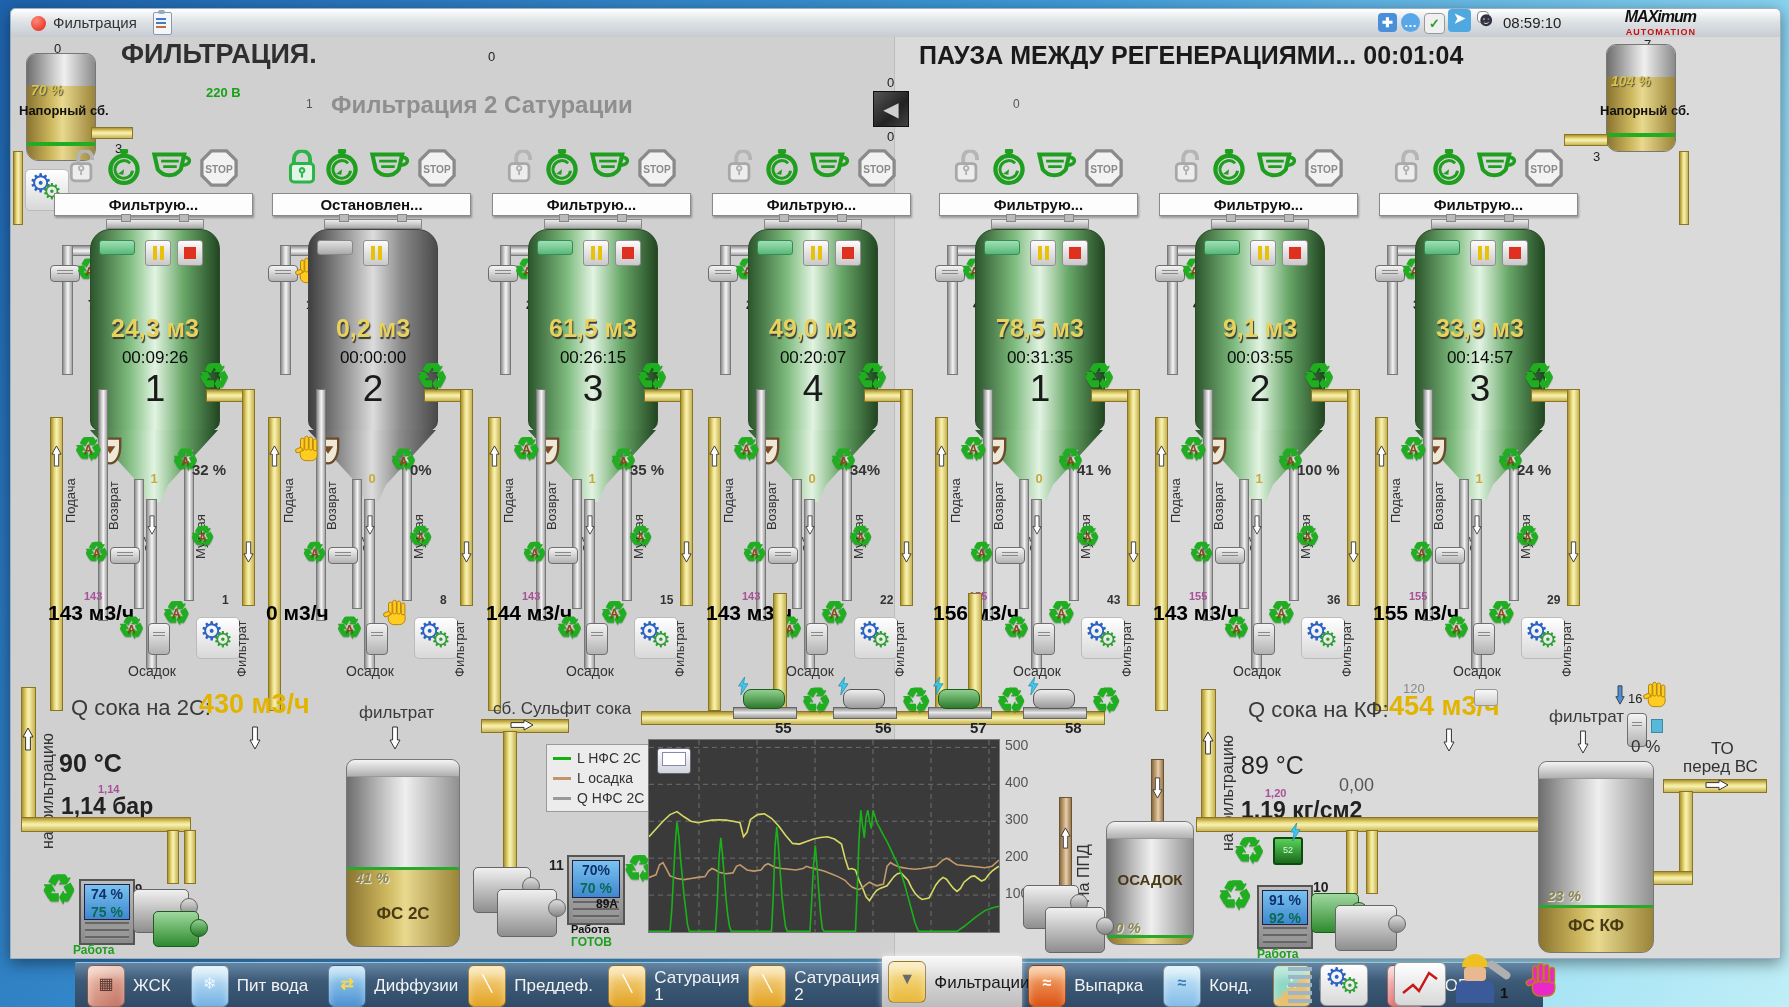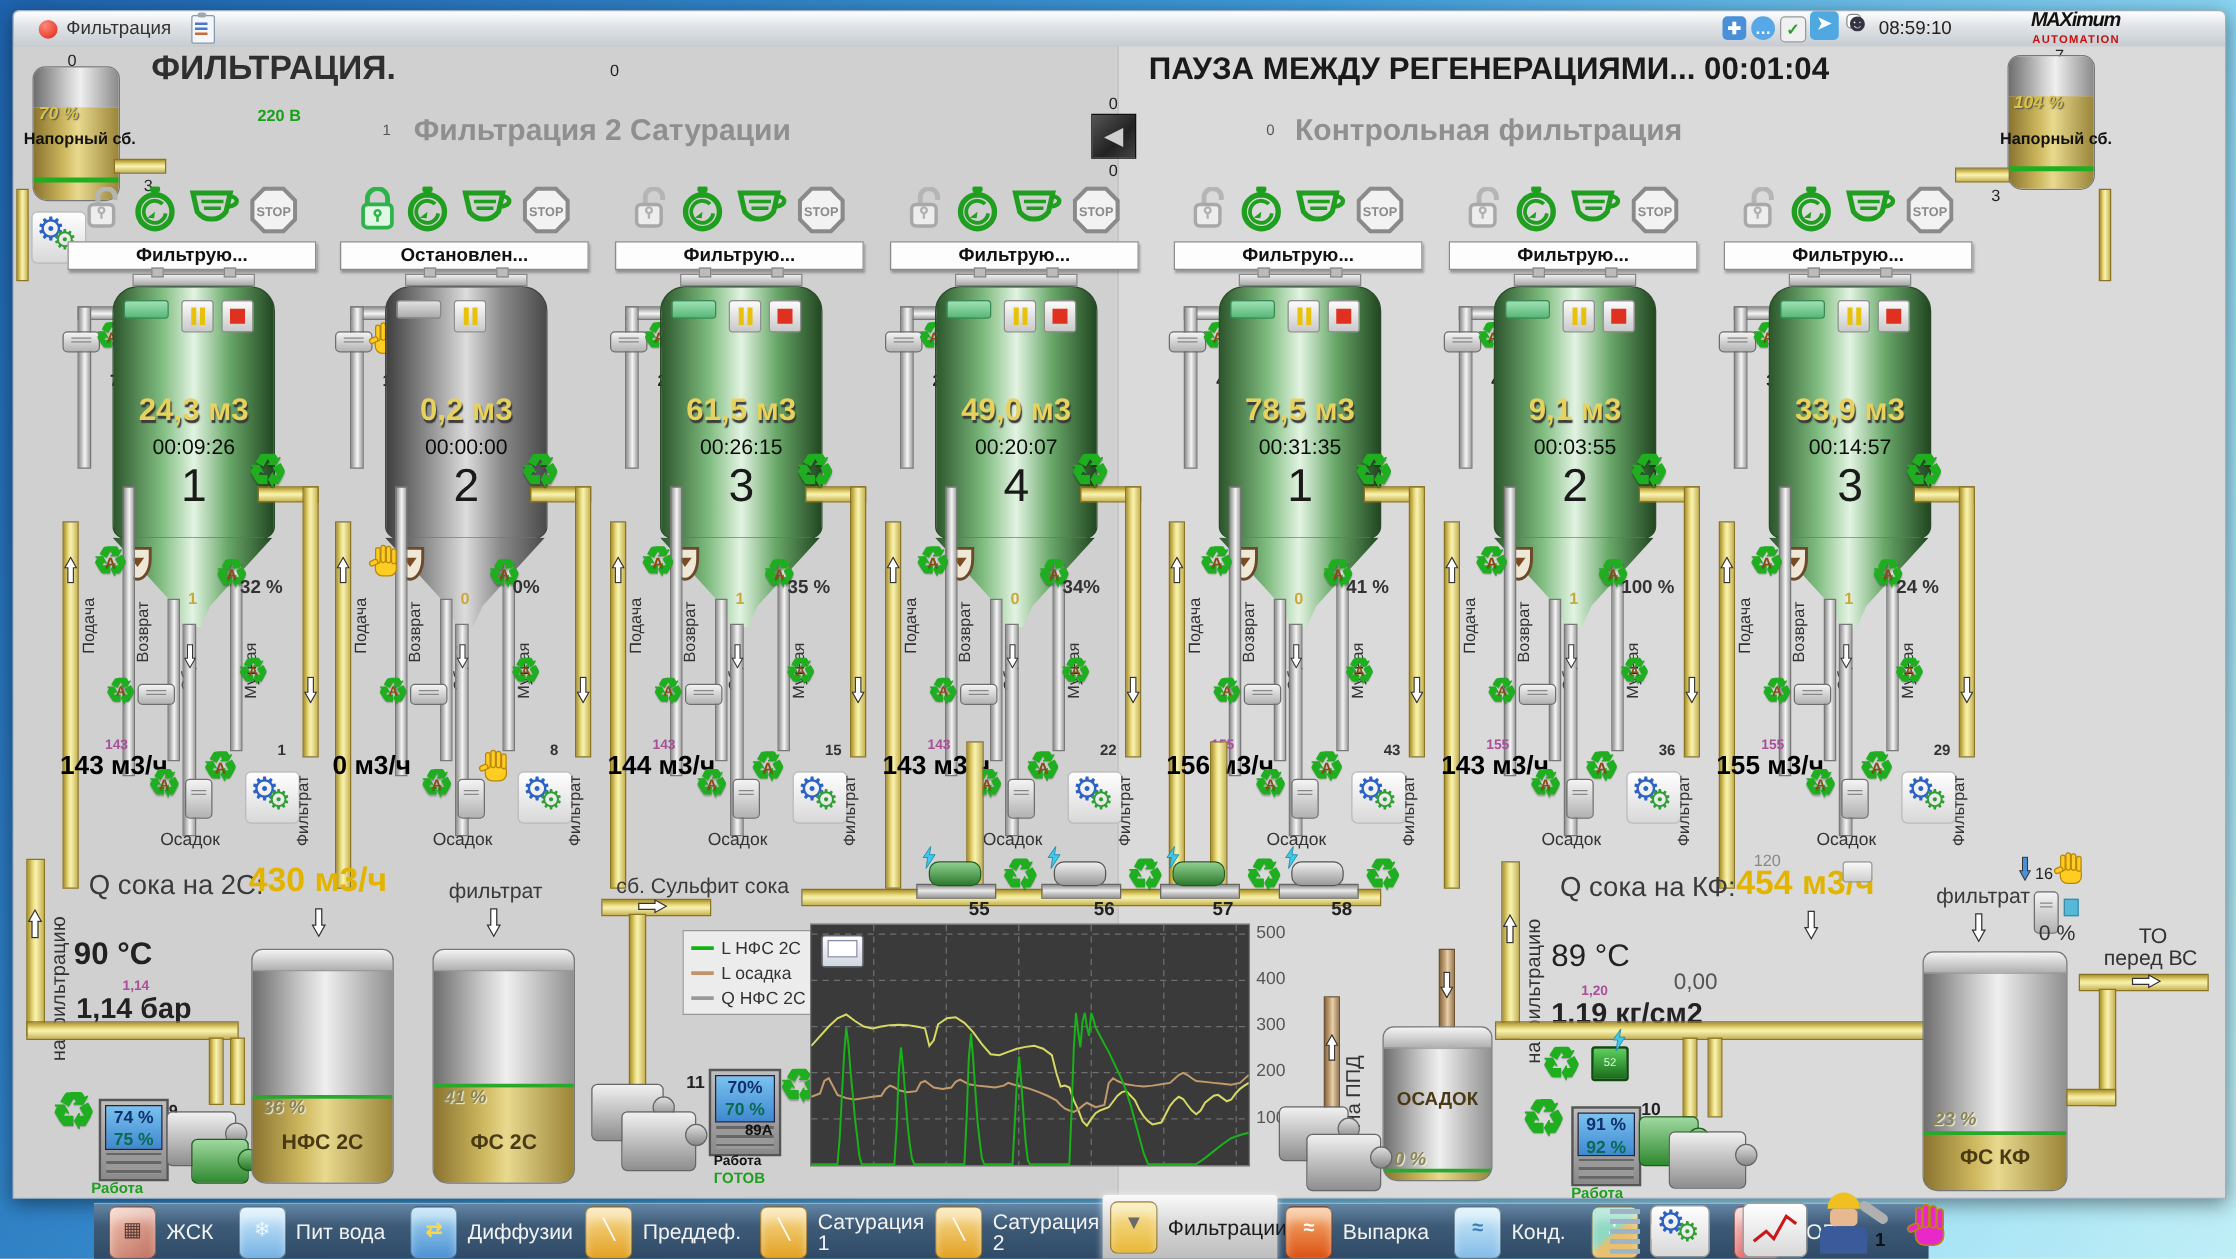--- a/index.html
+++ b/index.html
@@ -231,21 +231,20 @@
   <div class="content">
     <div class="secdiv"></div>
 
     <div class="t" style="left:110px;top:2px;font-size:27px;font-weight:bold;color:#2f2f2f">ФИЛЬТРАЦИЯ.</div>
     <div class="t" style="left:477px;top:12px;font-size:13px">0</div>
     <div class="t" style="left:195px;top:48px;font-size:13px;font-weight:bold;color:#18a018">220 В</div>
     <div class="t" style="left:295px;top:60px;font-size:12px;color:#555">1</div>
     <div class="t" style="left:320px;top:54px;font-size:24px;font-weight:bold;color:#8f8f8f">Фильтрация 2 Сатурации</div>
     <div class="t" style="left:908px;top:4px;font-size:25px;font-weight:bold;color:#1a1a1a">ПАУЗА МЕЖДУ РЕГЕНЕРАЦИЯМИ... 00:01:04</div>
     <div class="t" style="left:1002px;top:60px;font-size:12px;color:#555">0</div>
-    <div class="t" style="left:1025px;top:54px;font-size:24px;font-weight:bold;color:#8f8f8f">Контрольная фильтрация</div>
 
     <div class="t" style="left:876px;top:38px;font-size:13px">0</div>
     <div class="abs" style="left:862px;top:54px;width:34px;height:34px;background:linear-gradient(135deg,#555,#222 60%,#444);border:1px solid #111;color:#cfcfcf;text-align:center;line-height:34px;font-size:20px;cursor:pointer">◀</div>
     <div class="t" style="left:876px;top:92px;font-size:13px">0</div>
 
     <div class="t" style="left:43px;top:4px;font-size:13px">0</div>
     <div class="suptank" style="left:15px;top:16px">
       <div class="cap"></div>
         <div class="gld"></div>
         <div class="gline"></div>
@@ -942,25 +941,20 @@
     <span class="rA" style="position:absolute;left:30px;top:832px;font-size:40px">♻</span>
     <div class="pdisp" style="left:68px;top:842px;width:52px;height:62px">
       <div class="lcd"><span class="v1">74 %</span><br><span class="v2">75 %</span></div>
       <div class="stripes"></div>
     </div>
     <div class="t" style="left:124px;top:844px;font-size:13px;font-weight:bold">9</div>
     <div class="pump" style="left:122px;top:852px;width:54px;height:42px"></div>
     <div class="pump grn" style="left:142px;top:874px;width:44px;height:34px"></div>
     <div class="wlabel" style="left:62px;top:906px">Работа</div>
 
-    <div class="stank" style="left:190px;top:722px;width:112px;height:186px">
-      <div class="fill" style="height:67px"></div>
-      <span class="lvl" style="bottom:52px">36 %</span>
-      <span class="lab" style="bottom:22px">НФС 2С</span>
-    </div>
     <svg class="arr dn" style="left:238px;top:688px" width="12" height="26" viewBox="0 0 12 24">
         <use href="#a-up"></use>
       </svg>
     <div class="t" style="left:348px;top:666px;font-size:17px;color:#3a3a3a">фильтрат</div>
     <svg class="arr dn" style="left:378px;top:688px" width="12" height="26" viewBox="0 0 12 24">
         <use href="#a-up"></use>
       </svg>
     <div class="stank" style="left:335px;top:722px;width:112px;height:186px">
       <div class="fill" style="height:76px"></div>
       <span class="lvl" style="bottom:60px">41 %</span>

